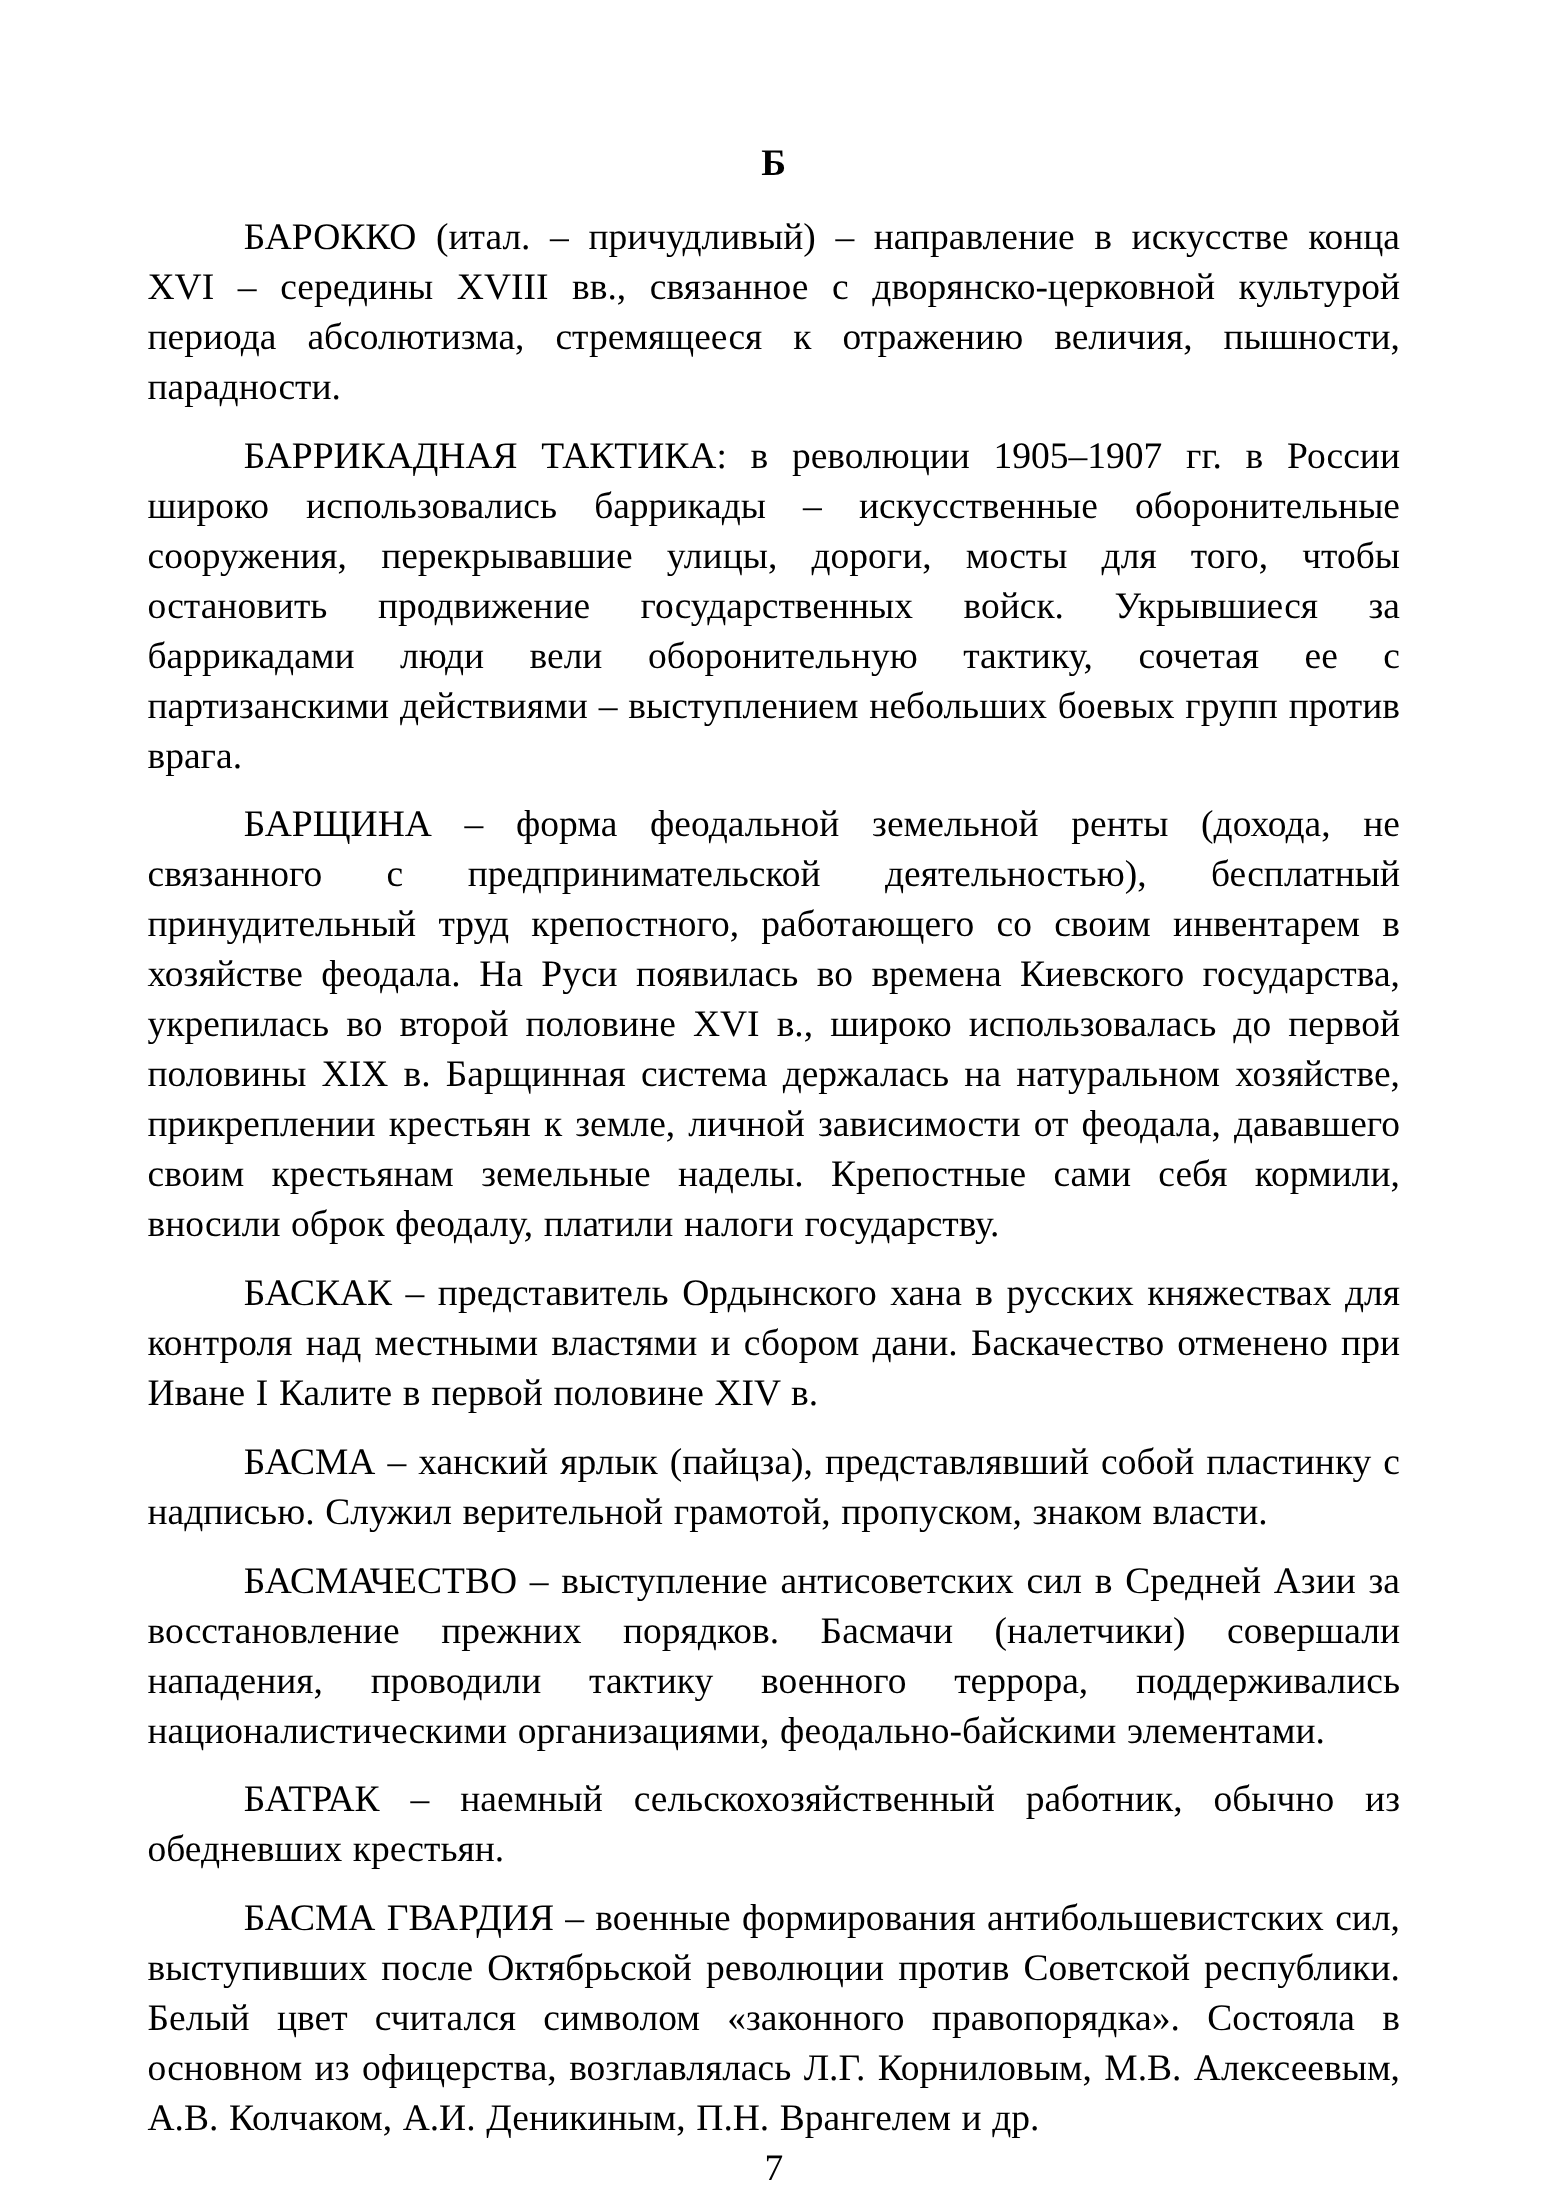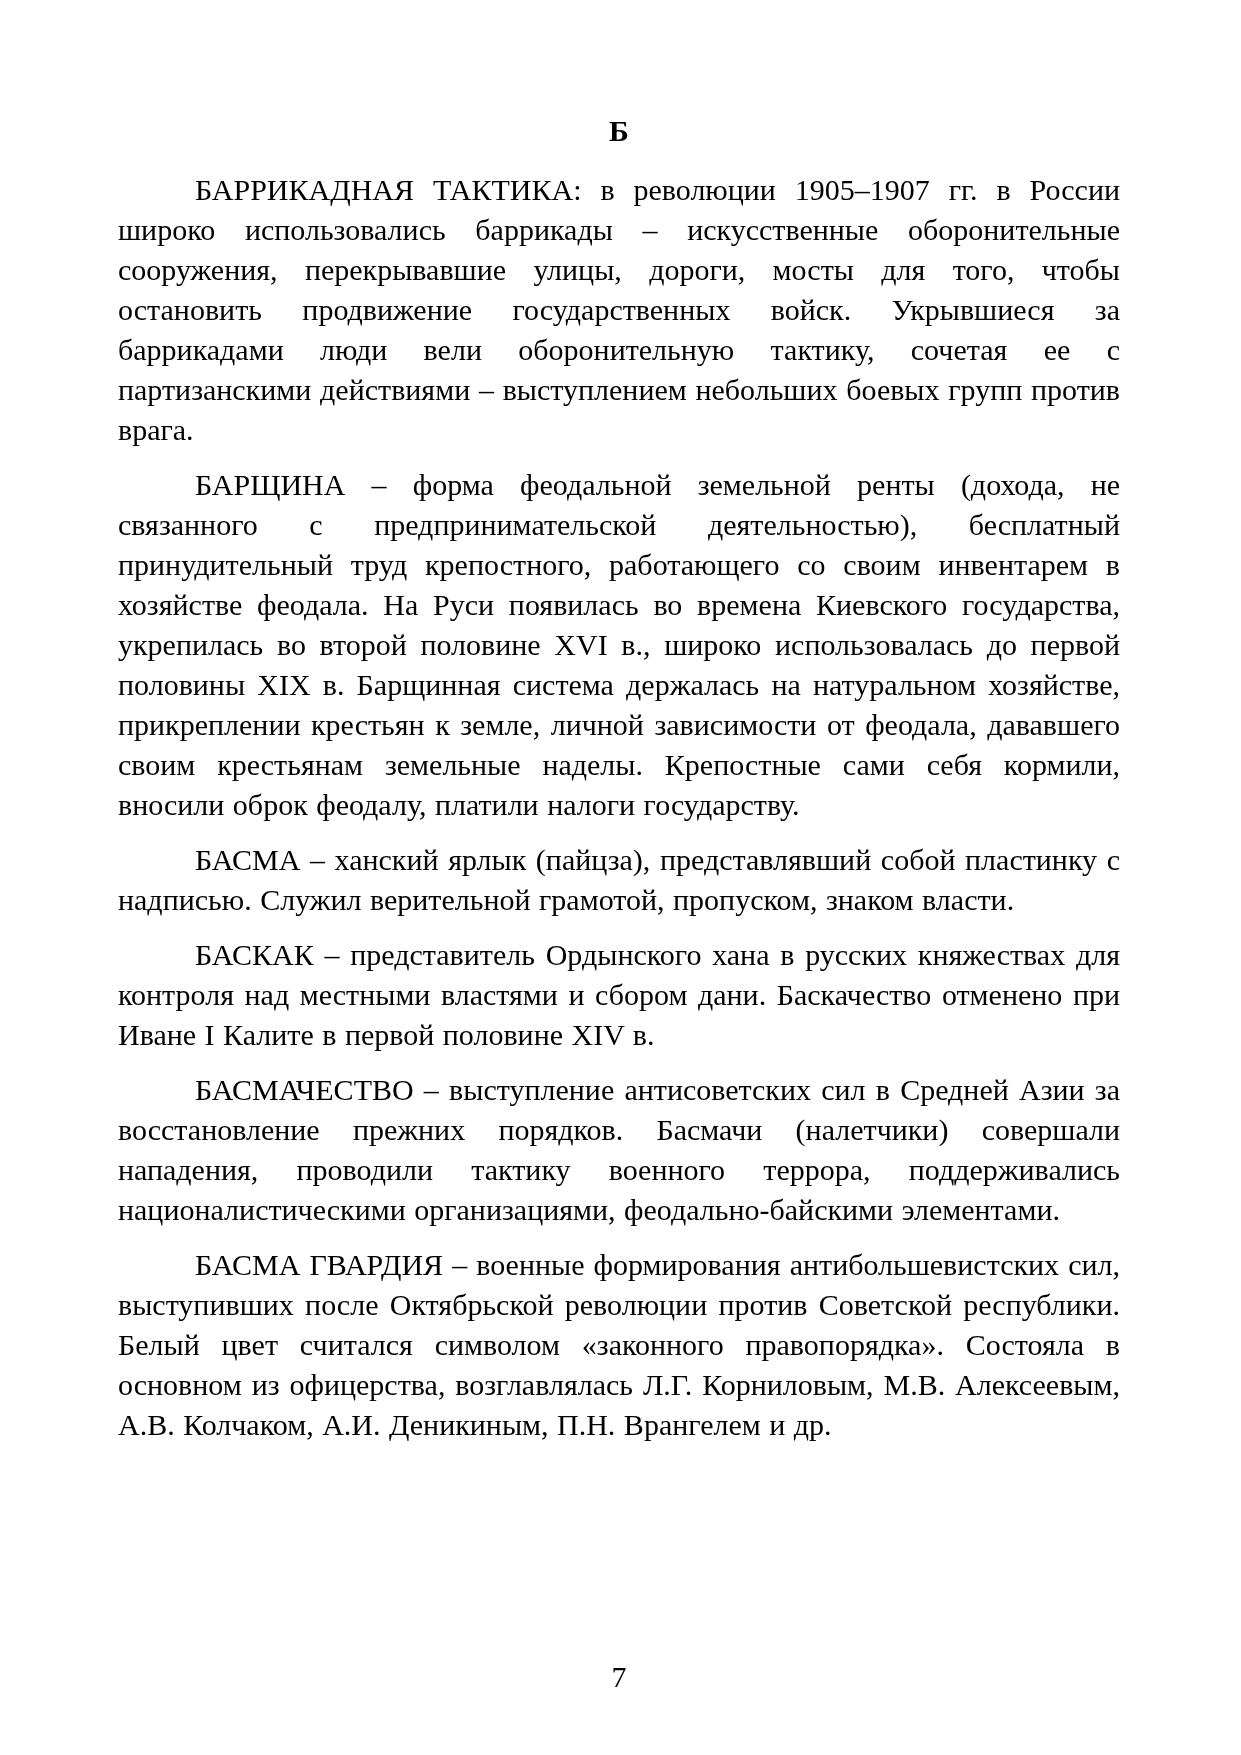--- a/index.html
+++ b/index.html
@@ -44,29 +44,31 @@
     line-height: 40px;
   }
 </style>
 </head>
 <body>
 
 <div class="page">
 
   <h1 class="section-letter">Б</h1>
 
+  <p class="entry"><span>БАРОККО</span><span> (итал. – причудливый) – направление в искусстве конца XVI – середины XVIII вв., связанное с дворянско-церковной культурой периода абсолютизма, стремящееся к отражению величия, пышности, парадности.</span></p>
 
   <p class="entry"><span>БАРРИКАДНАЯ ТАКТИКА</span><span>: в революции 1905–1907 гг. в России широко использовались баррикады – искусственные оборонительные сооружения, перекрывавшие улицы, дороги, мосты для того, чтобы остановить продвижение государственных войск. Укрывшиеся за баррикадами люди вели оборонительную тактику, сочетая ее с партизанскими действиями – выступлением небольших боевых групп против врага.</span></p>
 
   <p class="entry"><span>БАРЩИНА</span><span> – форма феодальной земельной ренты (дохода, не связанного с предпринимательской деятельностью), бесплатный принудительный труд крепостного, работающего со своим инвентарем в хозяйстве феодала. На Руси появилась во времена Киевского государства, укрепилась во второй половине XVI в., широко использовалась до первой половины XIX в. Барщинная система держалась на натуральном хозяйстве, прикреплении крестьян к земле, личной зависимости от феодала, дававшего своим крестьянам земельные наделы. Крепостные сами себя кормили, вносили оброк феодалу, платили налоги государству.</span></p>
 
+  <p class="entry"><span>БАСКАК</span><span> – представитель Ордынского хана в русских княжествах для контроля над местными властями и сбором дани. Баскачество отменено при Иване I Калите в первой половине XIV в.</span></p>
+
   <p class="entry"><span>БАСМА</span><span> – ханский ярлык (пайцза), представлявший собой пластинку с надписью. Служил верительной грамотой, пропуском, знаком власти.</span></p>
-
-  <p class="entry"><span>БАСКАК</span><span> – представитель Ордынского хана в русских княжествах для контроля над местными властями и сбором дани. Баскачество отменено при Иване I Калите в первой половине XIV в.</span></p>
 
   <p class="entry"><span>БАСМАЧЕСТВО</span><span> – выступление антисоветских сил в Средней Азии за восстановление прежних порядков. Басмачи (налетчики) совершали нападения, проводили тактику военного террора, поддерживались националистическими организациями, феодально-байскими элементами.</span></p>
 
+  <p class="entry"><span>БАТРАК</span><span> – наемный сельскохозяйственный работник, обычно из обедневших крестьян.</span></p>
 
   <p class="entry"><span>БАСМА ГВАРДИЯ</span><span> – военные формирования антибольшевистских сил, выступивших после Октябрьской революции против Советской республики. Белый цвет считался символом «законного правопорядка». Состояла в основном из офицерства, возглавлялась Л.Г. Корниловым, М.В. Алексеевым, А.В. Колчаком, А.И. Деникиным, П.Н. Врангелем и др.</span></p>
 
   <div class="page-footer">7</div>
 
 </div>
 
 </body></html>

